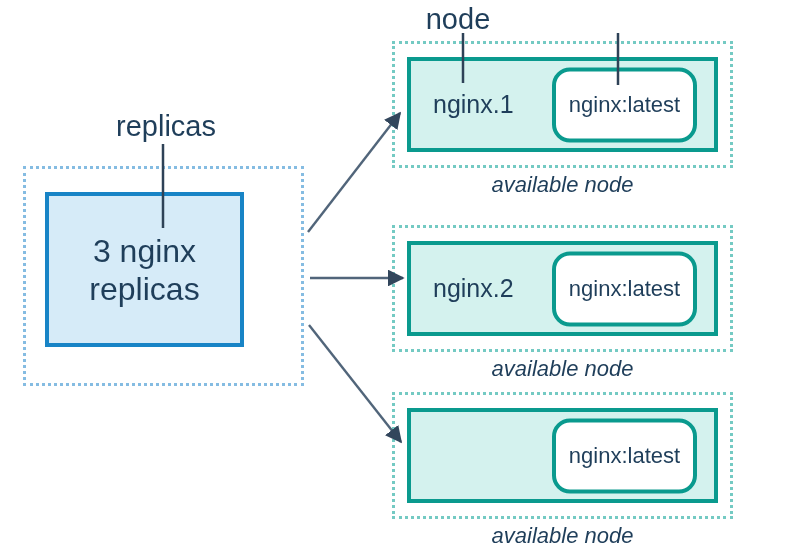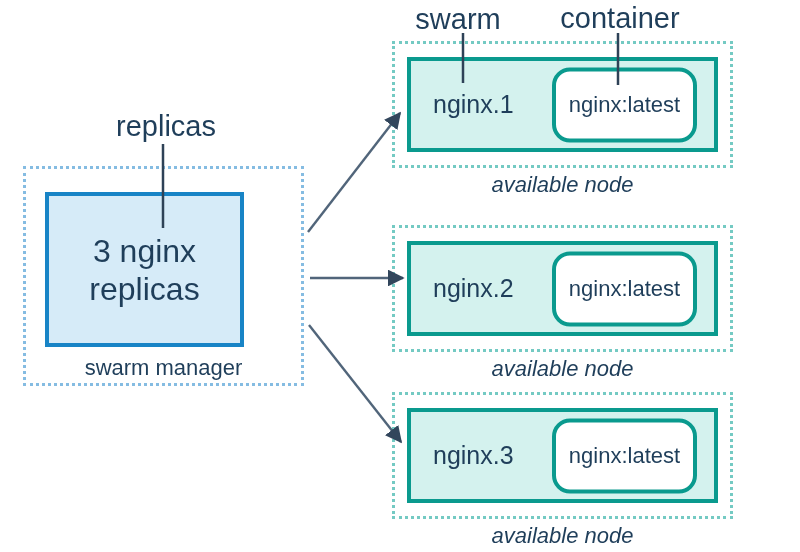--- a/index.html
+++ b/index.html
@@ -139,28 +139,26 @@
     <line x1="163" y1="144" x2="163" y2="228" stroke="#2e4257" stroke-width="2.5"></line>
     <line x1="463" y1="33" x2="463" y2="83" stroke="#2e4257" stroke-width="2.5"></line>
     <line x1="618" y1="33" x2="618" y2="85" stroke="#2e4257" stroke-width="2.5"></line>
 
     <line x1="308" y1="232" x2="400" y2="113" stroke="#51657a" stroke-width="2.4" marker-end="url(#ah)"></line>
     <line x1="310" y1="278" x2="403" y2="278" stroke="#51657a" stroke-width="2.4" marker-end="url(#ah)"></line>
     <line x1="309" y1="325" x2="401" y2="442" stroke="#51657a" stroke-width="2.4" marker-end="url(#ah)"></line>
   </svg>
 
   <div class="top-label" style="left:166px; top:110px;">replicas</div>
-  <div class="top-label" style="left:458px; top:3px;">swarm</div>
-  <div class="top-label" style="left:620px; top:2px;">container</div>
+  <div class="top-label" style="left:458px; top:3px;">node</div>
 
   <div class="manager-group">
     <div class="manager-box">
       <div class="manager-box-text">3 nginx replicas</div>
     </div>
-    <div class="manager-caption">swarm manager</div>
   </div>
 
   <div class="node-group node-1">
     <div class="node-inner">
       <div class="task-name">nginx.1</div>
       <div class="container-box">
         <div class="container-label">nginx:latest</div>
       </div>
     </div>
     <div class="node-caption">available node</div>
@@ -171,21 +169,20 @@
       <div class="task-name">nginx.2</div>
       <div class="container-box">
         <div class="container-label">nginx:latest</div>
       </div>
     </div>
     <div class="node-caption">available node</div>
   </div>
 
   <div class="node-group node-3">
     <div class="node-inner">
-      <div class="task-name">nginx.3</div>
       <div class="container-box">
         <div class="container-label">nginx:latest</div>
       </div>
     </div>
     <div class="node-caption">available node</div>
   </div>
 
 </div>
 
 </body></html>

